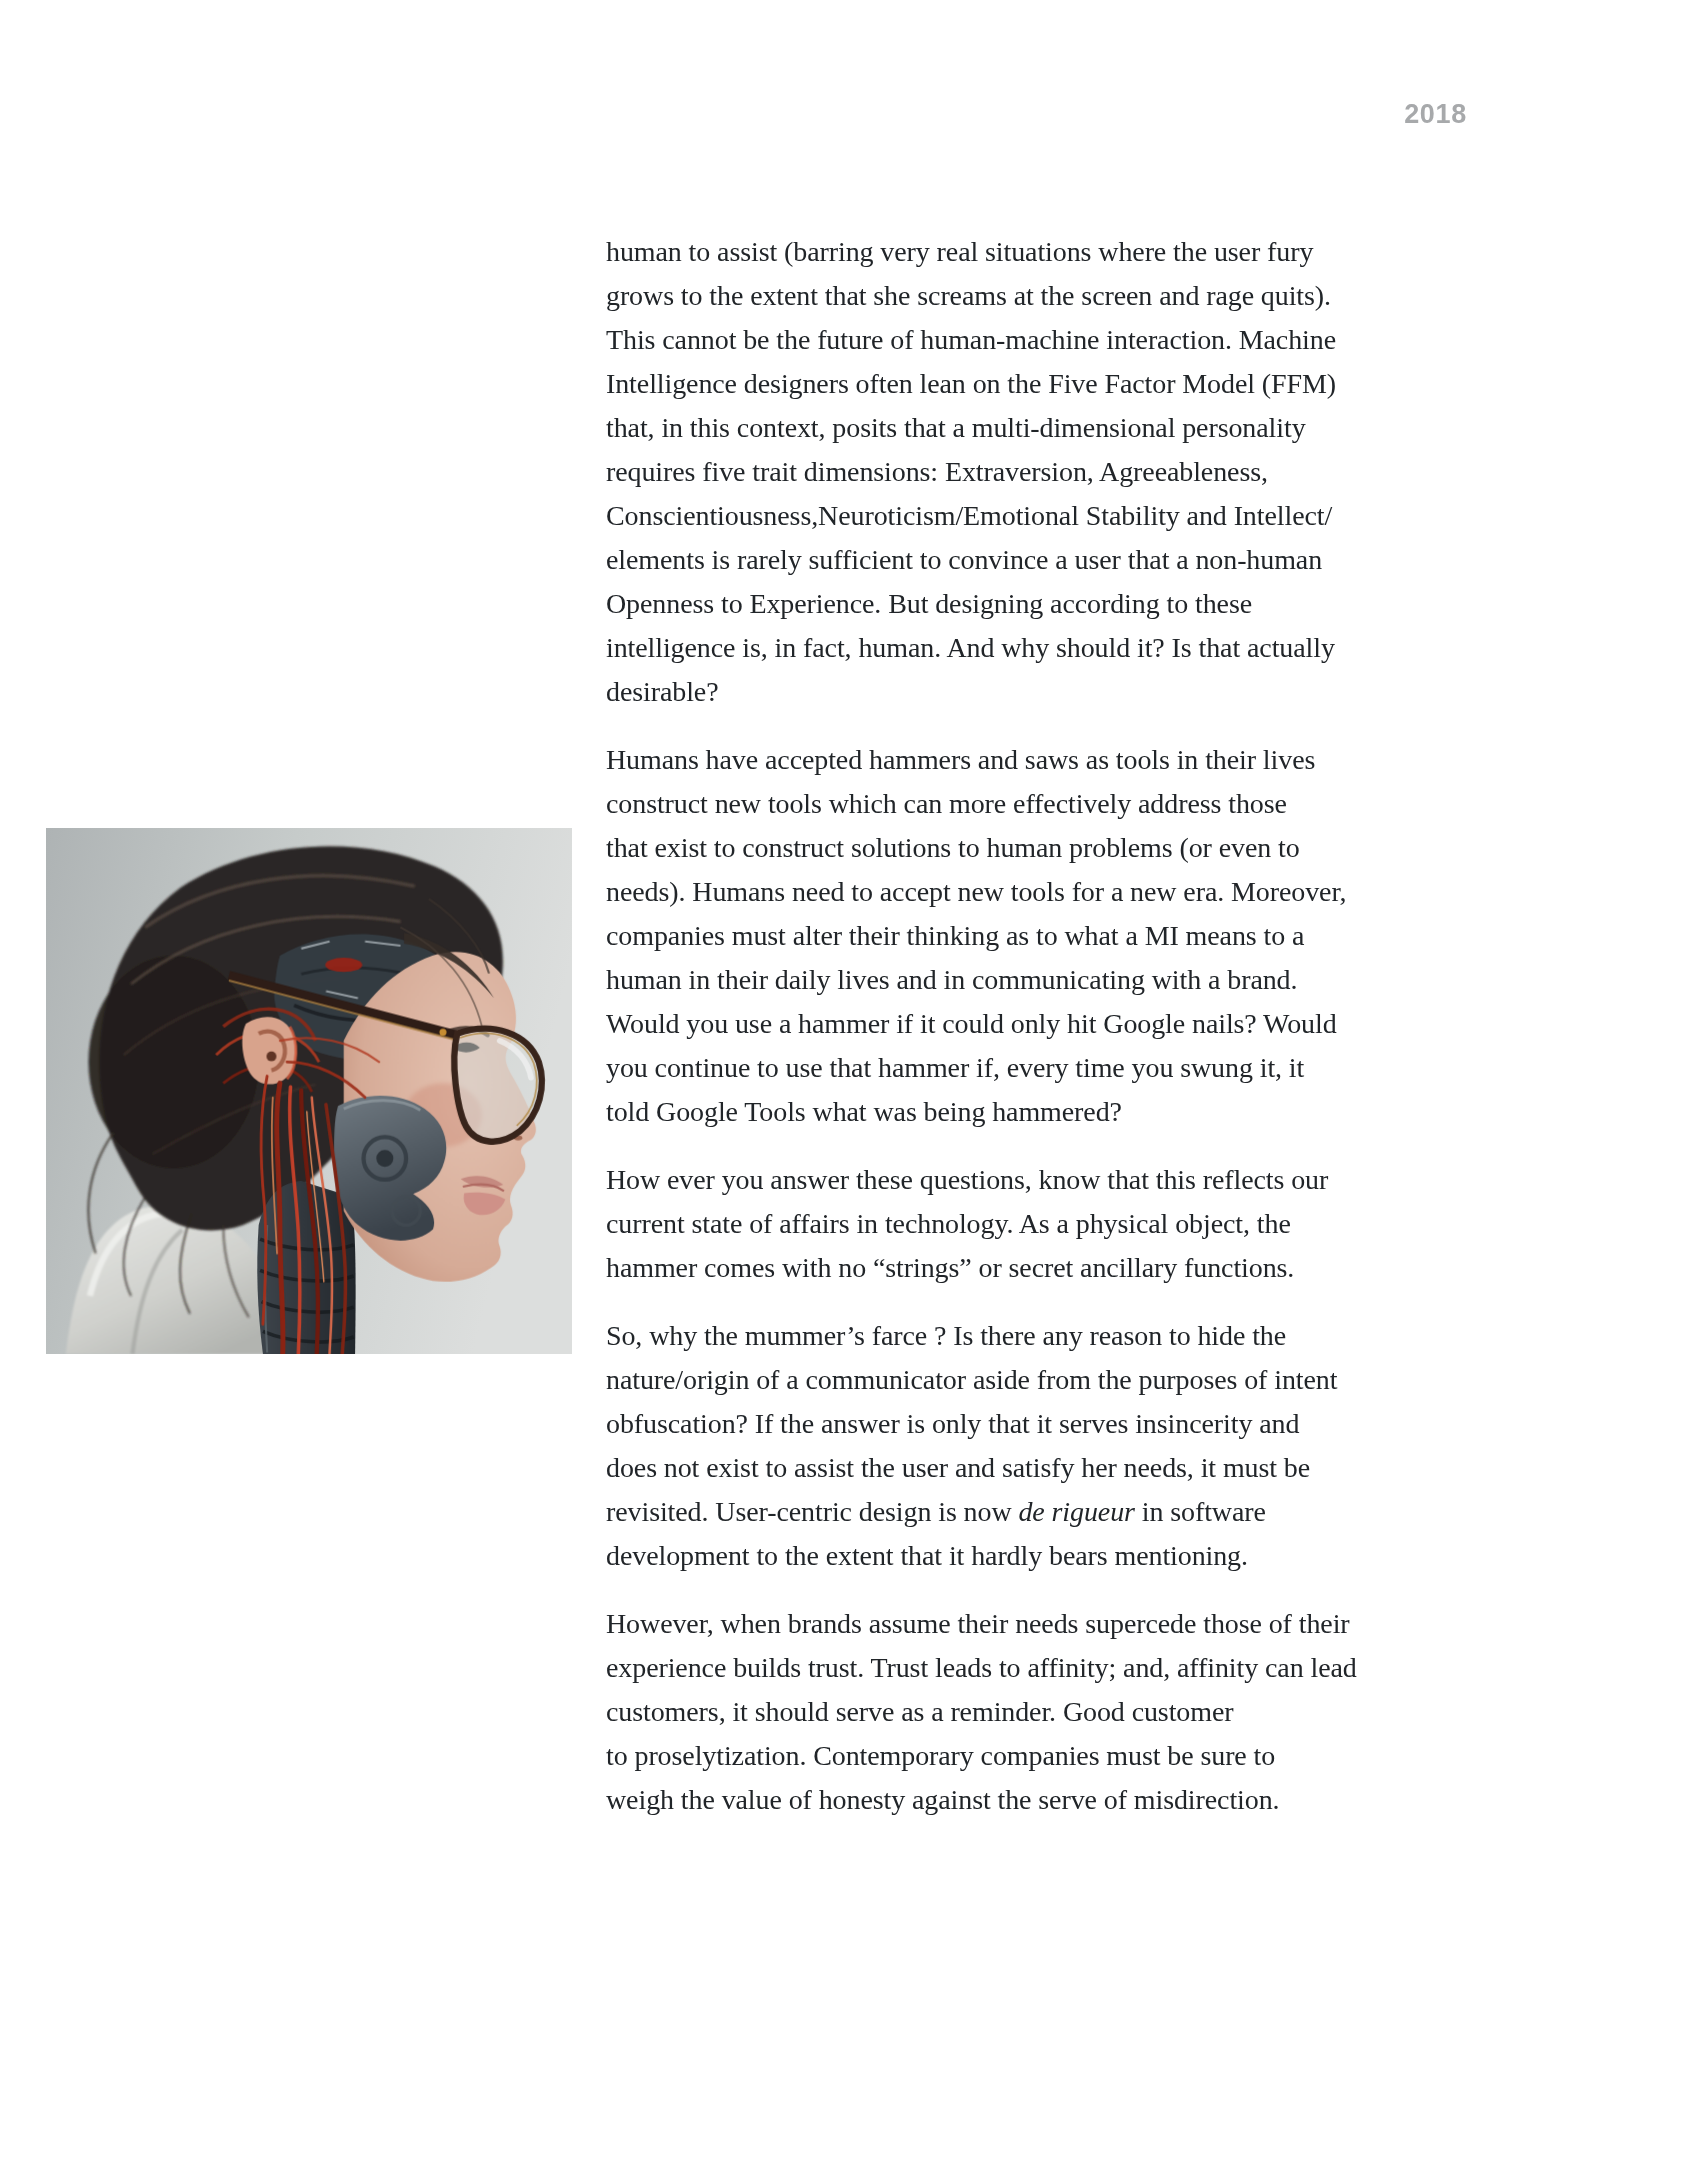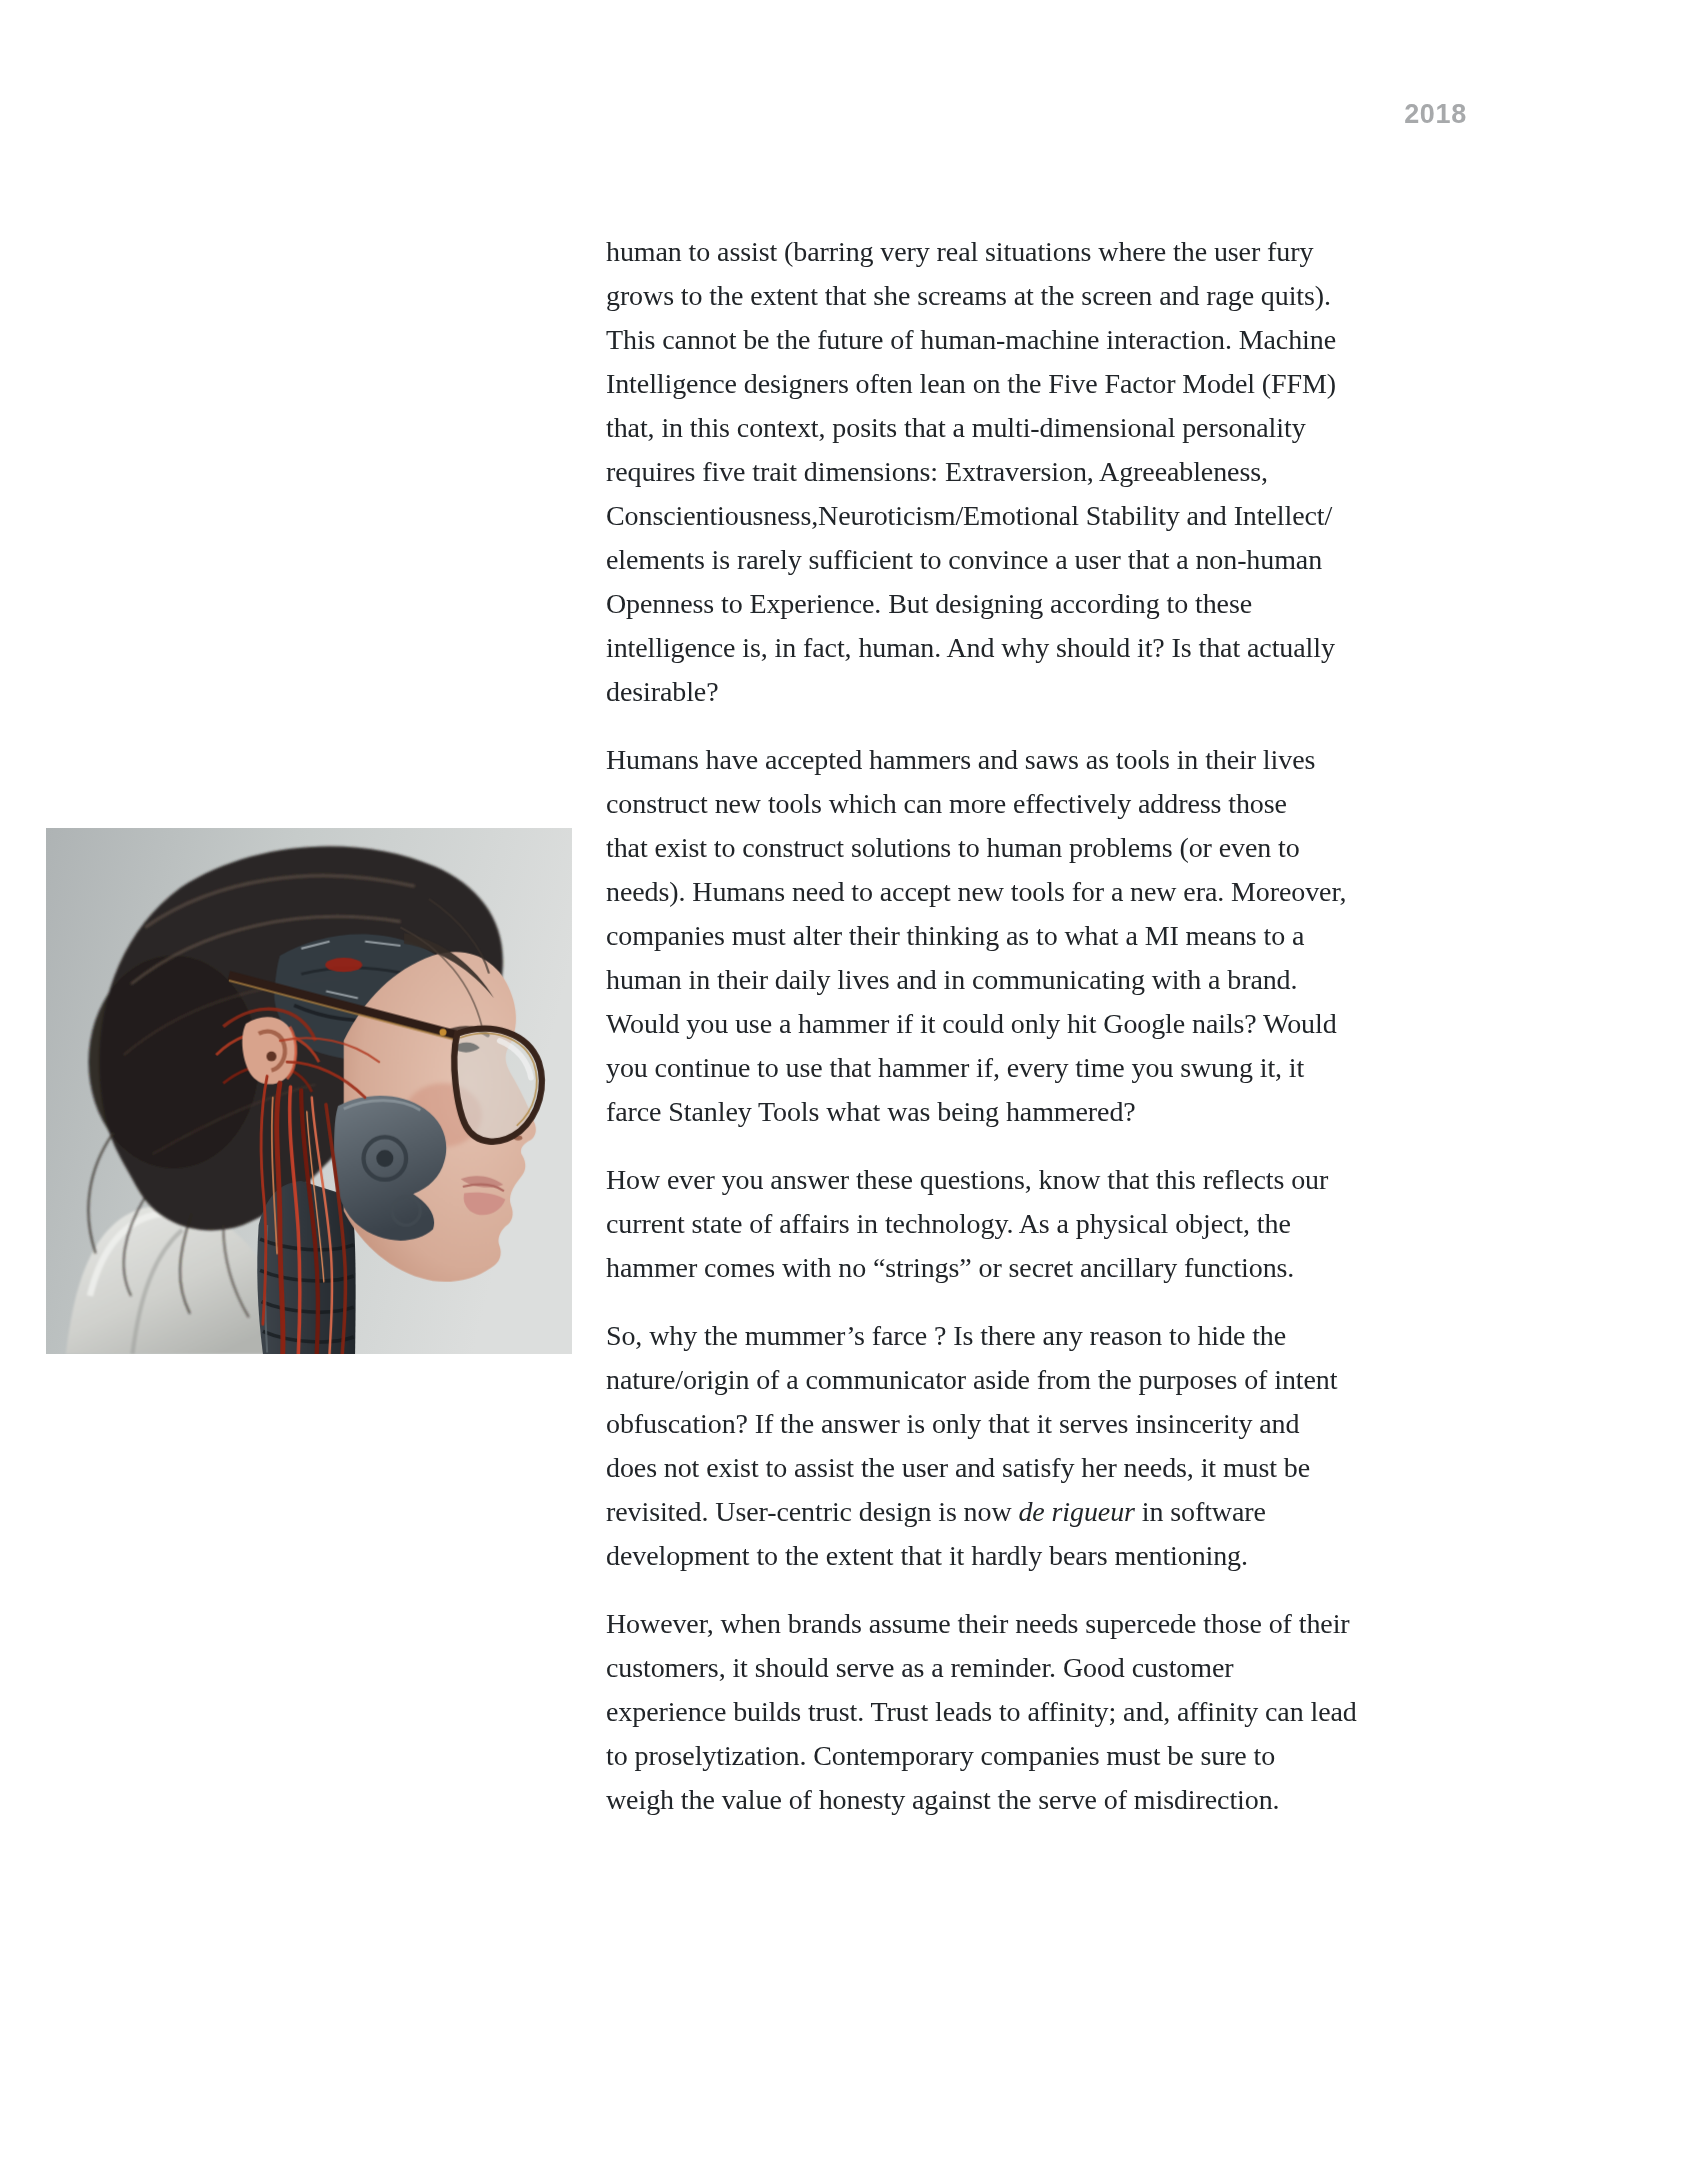--- a/index.html
+++ b/index.html
@@ -195,39 +195,39 @@
       </p>
       <p>
         <span class="line">Humans have accepted hammers and saws as tools in their lives</span>
         <span class="line">construct new tools which can more effectively address those</span>
         <span class="line">that exist to construct solutions to human problems (or even to</span>
         <span class="line">needs). Humans need to accept new tools for a new era. Moreover,</span>
         <span class="line">companies must alter their thinking as to what a MI means to a</span>
         <span class="line">human in their daily lives and in communicating with a brand.</span>
         <span class="line">Would you use a hammer if it could only hit Google nails? Would</span>
         <span class="line">you continue to use that hammer if, every time you swung it, it</span>
-        <span class="line">farce Stanley Tools what was being hammered?</span>
+        <span class="line">told Google Tools what was being hammered?</span>
       </p>
       <p>
         <span class="line">How ever you answer these questions, know that this reflects our</span>
         <span class="line">current state of affairs in technology. As a physical object, the</span>
         <span class="line">hammer comes with no “strings” or secret ancillary functions.</span>
       </p>
       <p>
         <span class="line">So, why the mummer’s farce ? Is there any reason to hide the</span>
         <span class="line">nature/origin of a communicator aside from the purposes of intent</span>
         <span class="line">obfuscation? If the answer is only that it serves insincerity and</span>
         <span class="line">does not exist to assist the user and satisfy her needs, it must be</span>
         <span class="line">revisited. User-centric design is now <em>de rigueur</em> in software</span>
         <span class="line">development to the extent that it hardly bears mentioning.</span>
       </p>
       <p>
         <span class="line">However, when brands assume their needs supercede those of their</span>
+        <span class="line">experience builds trust. Trust leads to affinity; and, affinity can lead</span>
         <span class="line">customers, it should serve as a reminder. Good customer</span>
-        <span class="line">experience builds trust. Trust leads to affinity; and, affinity can lead</span>
         <span class="line">to proselytization. Contemporary companies must be sure to</span>
         <span class="line">weigh the value of honesty against the serve of misdirection.</span>
       </p>
     </main>
 
   <div class="pageno">3</div>
 
 </div>
 
 

